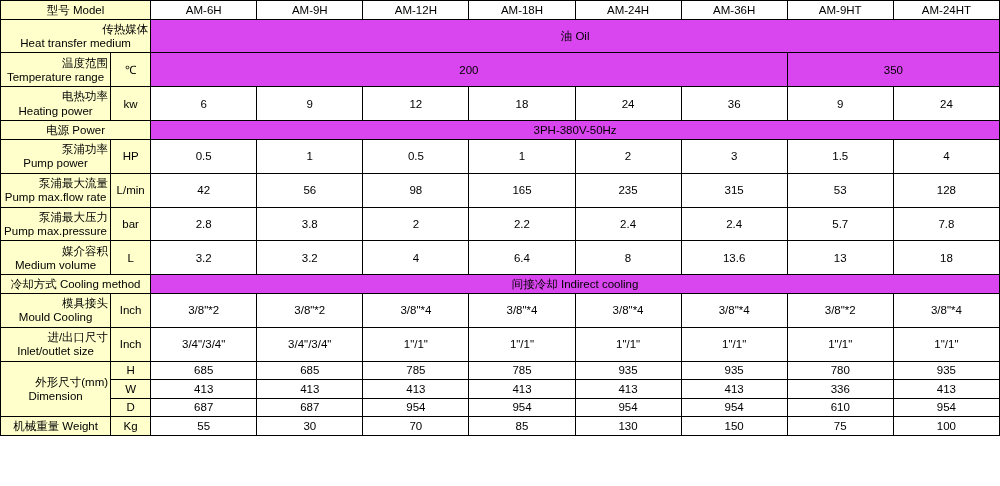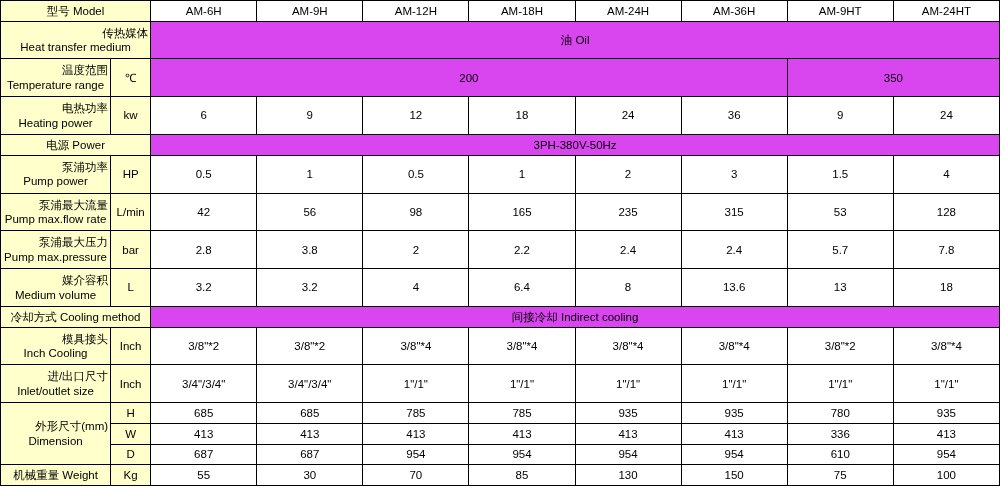--- a/index.html
+++ b/index.html
@@ -6,21 +6,21 @@
     margin: 0;
     padding: 0;
     background: #ffffff;
   }
   body {
     font-family: "Liberation Sans", sans-serif;
     -webkit-font-smoothing: antialiased;
   }
   #spec-table {
     width: 1000px;
-    height: 486px;
+    height: 436px;
     box-sizing: border-box;
     border-collapse: collapse;
     table-layout: fixed;
     font-size: 11.5px;
     color: #000;
   }
   #spec-table td {
     border: 1px solid #000;
     text-align: center;
     vertical-align: middle;
@@ -191,21 +191,21 @@
     </tr>
 
     <tr>
       <td class="label" colspan="2">冷却方式  Cooling method</td>
       <td class="wide" colspan="8">间接冷却 Indirect cooling</td>
     </tr>
 
     <tr>
       <td class="label">
         <span class="cn">模具接头</span>
-        <span class="en">Inch Cooling</span>
+        <span class="en">Mould Cooling</span>
       </td>
       <td class="unit">Inch</td>
       <td class="val">3/8"*2</td>
       <td class="val">3/8"*2</td>
       <td class="val">3/8"*4</td>
       <td class="val">3/8"*4</td>
       <td class="val">3/8"*4</td>
       <td class="val">3/8"*4</td>
       <td class="val">3/8"*2</td>
       <td class="val">3/8"*4</td>

